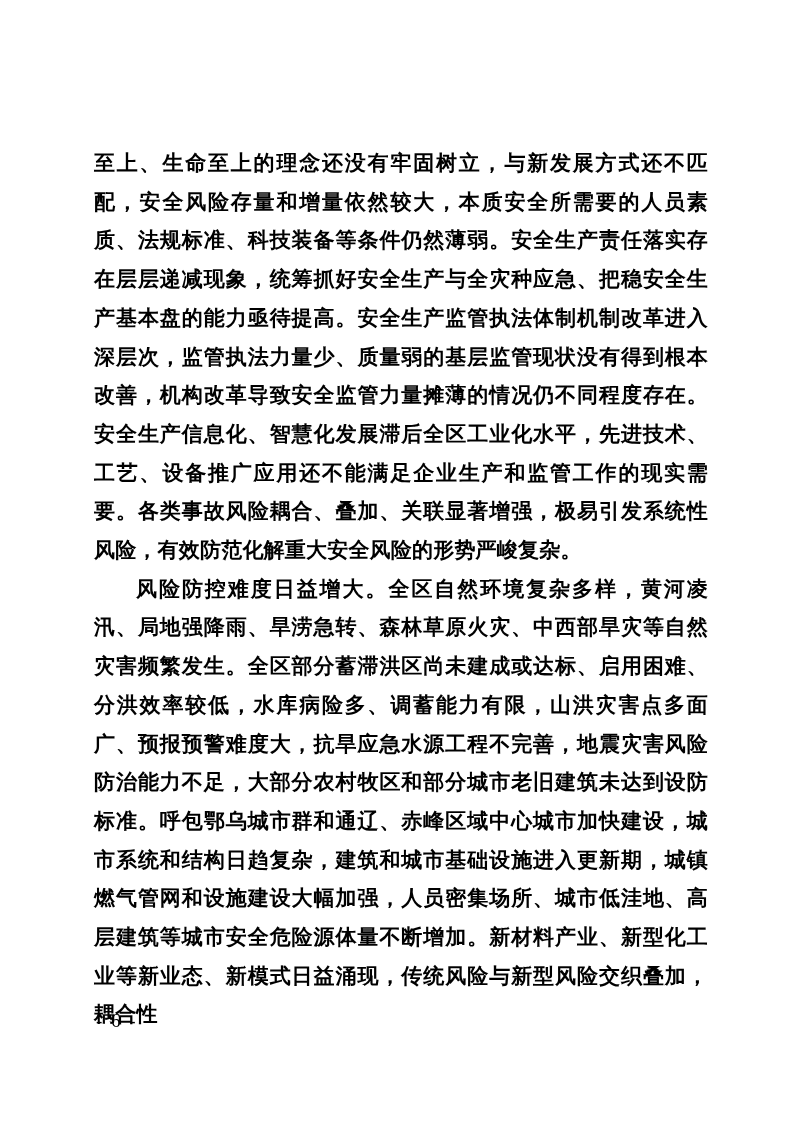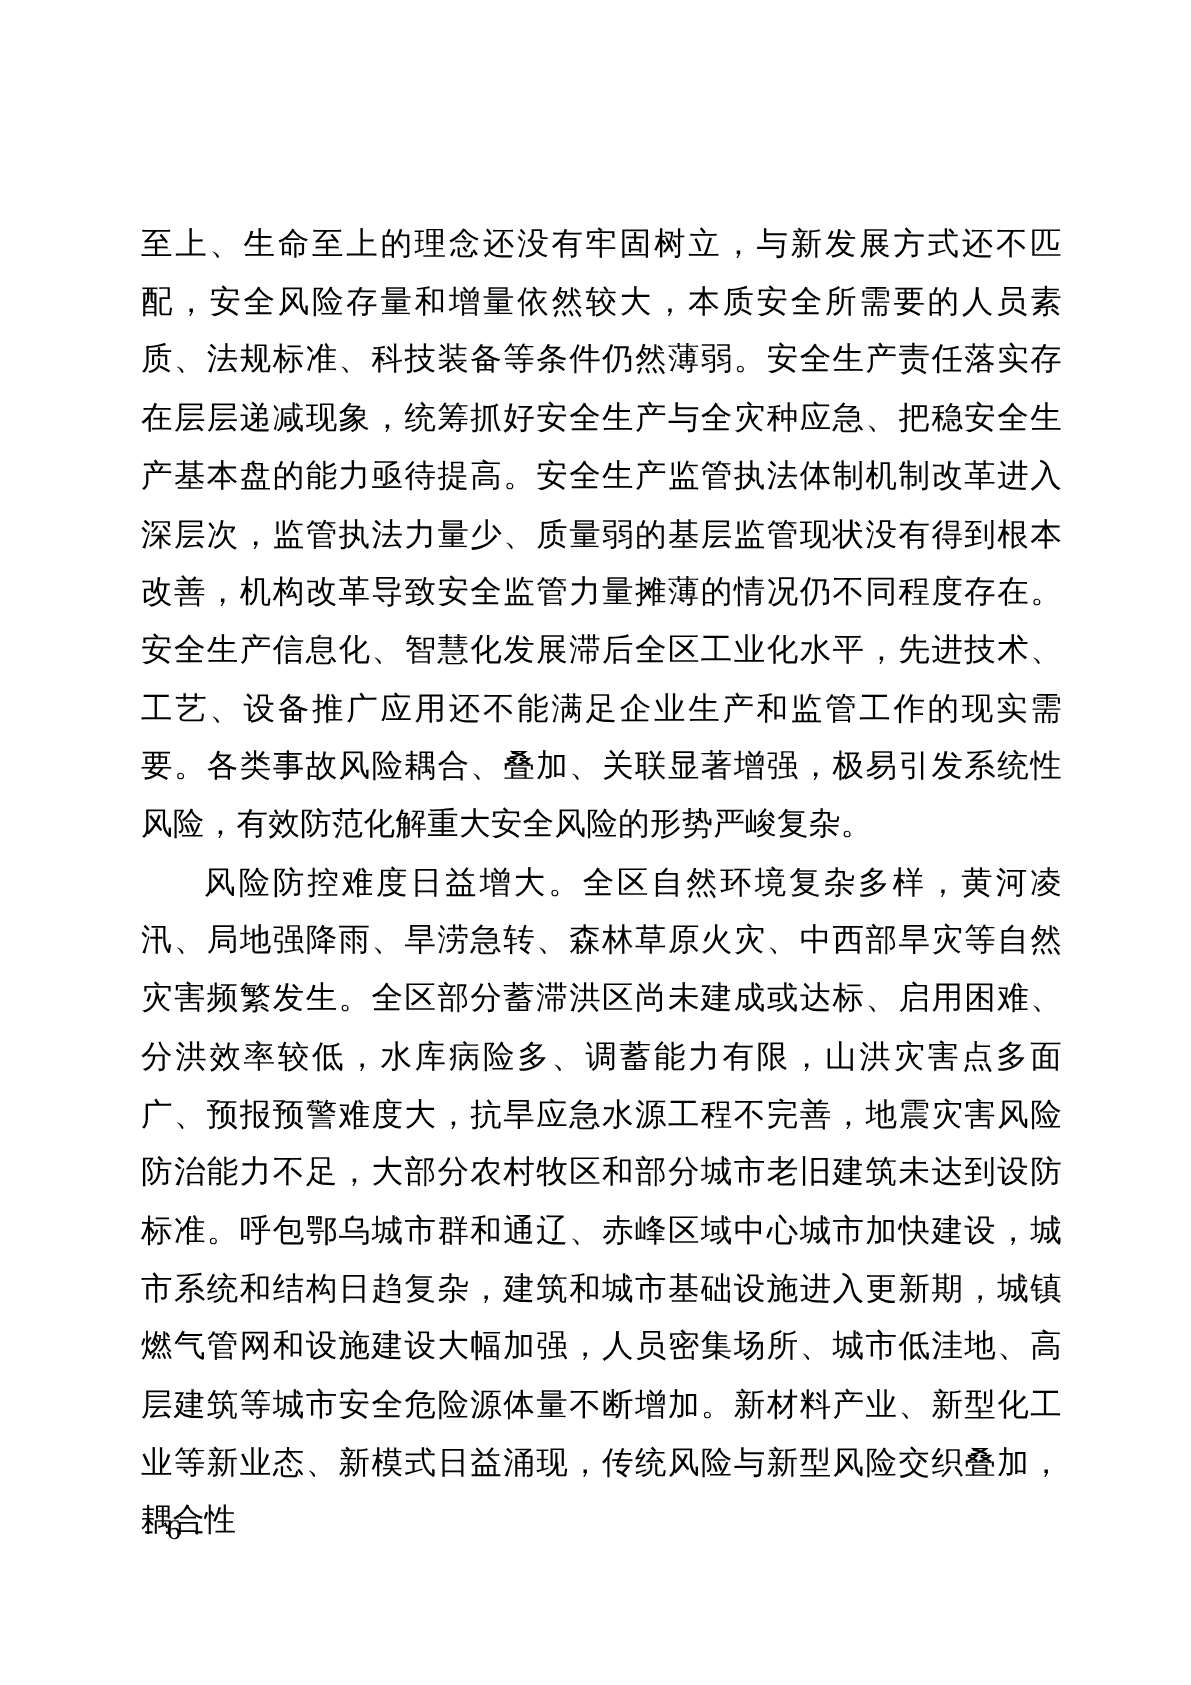--- a/index.html
+++ b/index.html
@@ -13,20 +13,21 @@
     height: 1123px;
     background: #ffffff;
     overflow: hidden;
     font-family: "Liberation Sans", sans-serif;
   }
   .content {
     position: absolute;
     left: 94px;
     top: 144px;
     width: 614px;
+    font-weight: bold;
   }
   .body-paragraph {
     margin: 0;
     font-size: 21px;
     line-height: 38.7px;
     color: #000000;
     text-align: justify;
     text-justify: inter-ideograph;
     letter-spacing: 0.2px;
     word-break: break-all;

